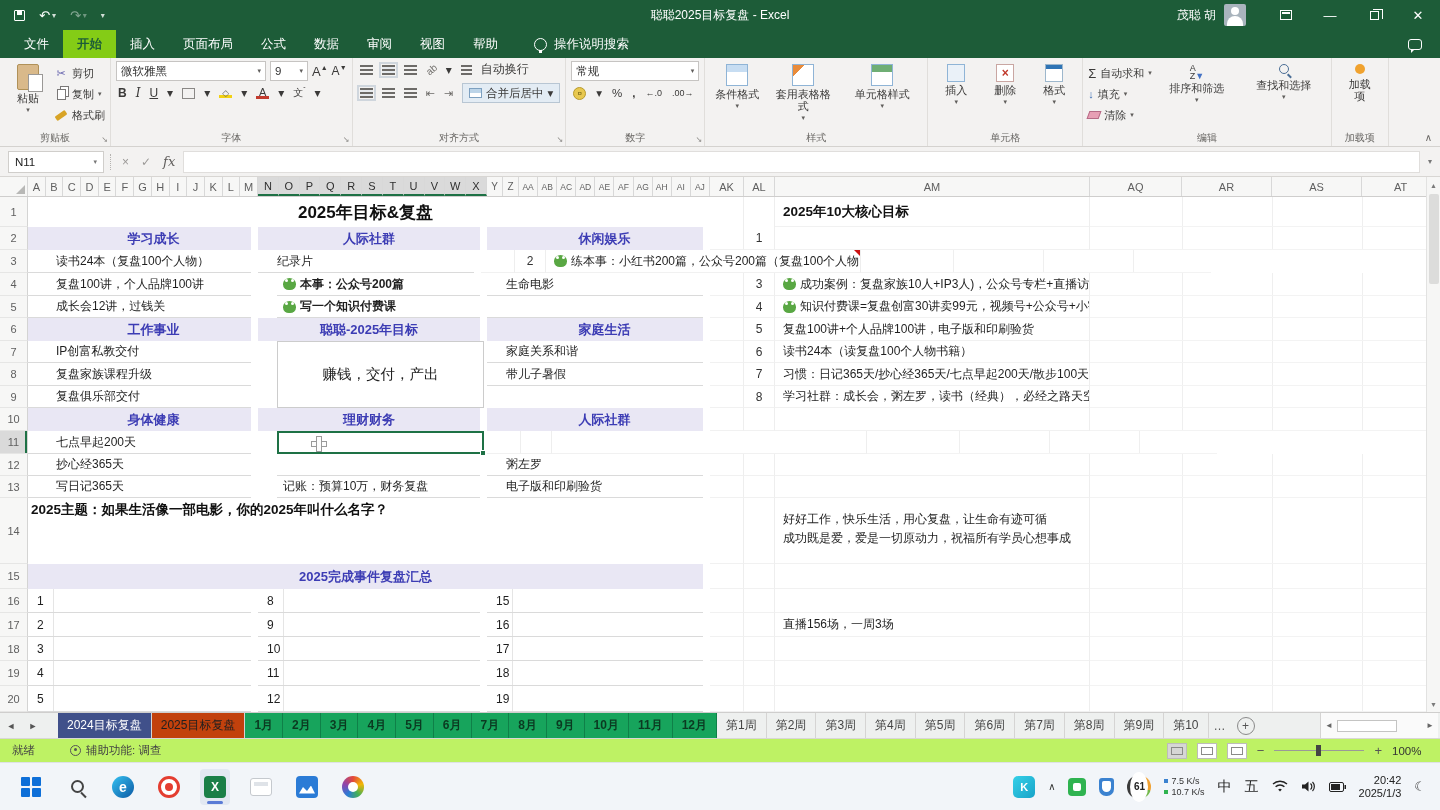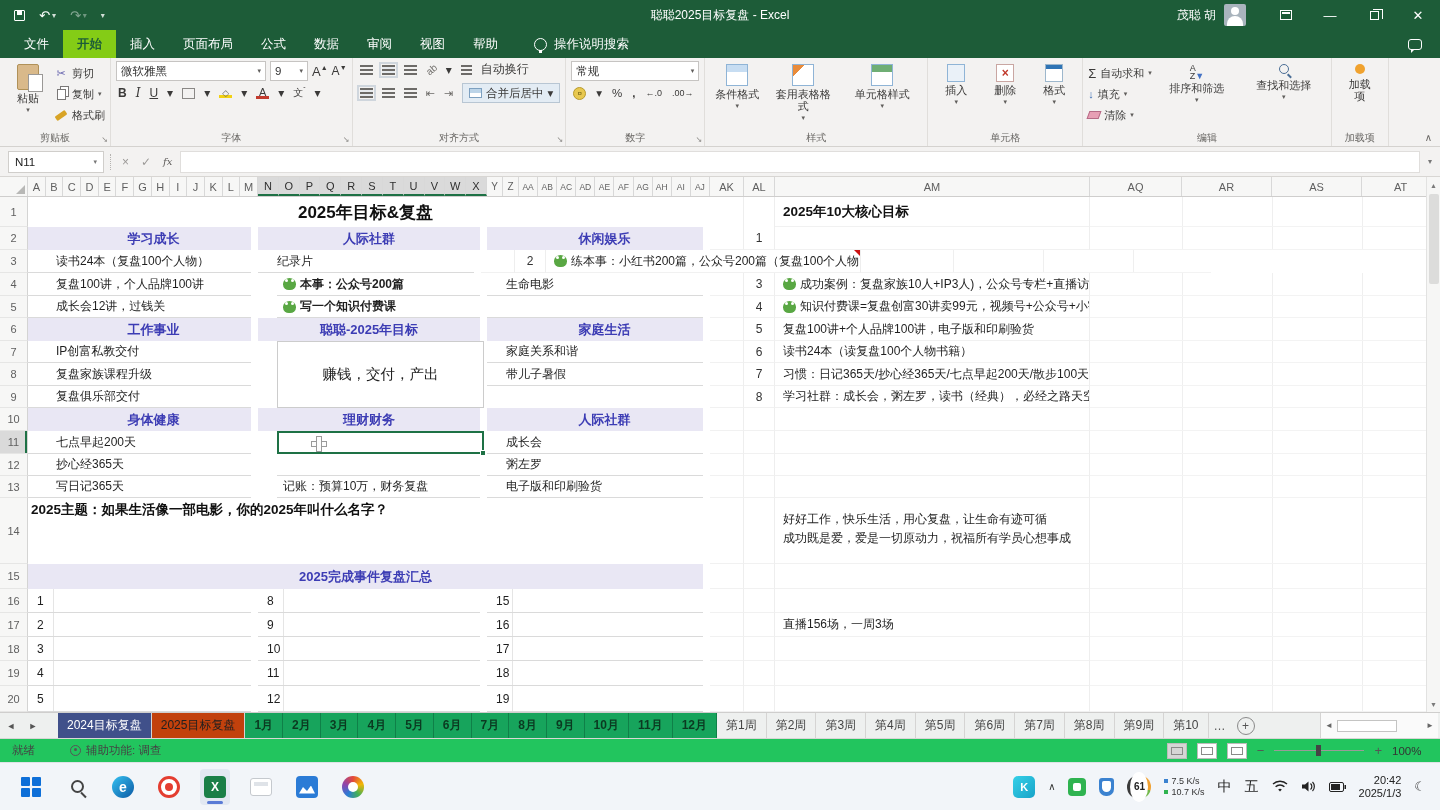--- a/index.html
+++ b/index.html
@@ -86,21 +86,21 @@
 .ic-mag:before{content:"";position:absolute;right:-4px;bottom:-4px;width:5px;height:1.8px;background:#4b6e96;transform:rotate(45deg)}
 .ic-dot{width:10px;height:10px;border-radius:50%;background:#f0a22e;margin-bottom:2px}
 .rib-collapse{position:absolute;right:8px;bottom:3px;font-size:10px;color:#696764}
 
 
 .fbar{height:30px;background:#f3f2f1;display:flex;align-items:center;padding:3px 8px 3px 0;gap:0;flex:none;border-bottom:1px solid #d8d6d3}
 .namebox{width:96px;height:22px;background:#fff;border:1px solid #d0cecb;margin-left:8px;display:flex;align-items:center;padding:0 6px;font-size:11.5px;justify-content:space-between}
 .namebox .dd{font-size:7px;color:#777}
 .fsep{width:6px;height:16px;border-left:1px dotted #b5b3b0;margin:0 6px}
 .fbtns{display:flex;align-items:center;gap:12px;color:#9b9997;font-size:12px;margin-right:8px}
-.fx{font-style:italic;font-family:"DejaVu Serif",serif;color:#5f5d5b;font-size:10px}
+.fx{font-style:italic;font-family:"DejaVu Serif",serif;color:#5f5d5b;font-size:13px}
 .finput{flex:1;height:22px;background:#fff;border:1px solid #e0dedc;display:flex;align-items:center;padding:0 6px}
 .fexp{font-size:8px;color:#777;margin-left:8px}
 
 
 .sheetwrap{position:relative;flex:none;height:535px;background:#fff}
 .colheaders{height:20px;display:flex;background:#f7f7f6;border-bottom:1px solid #cfcecd;font-size:11px;color:#5f5f5f}
 .corner{width:28px;height:100%;border-right:1px solid #d8d8d8;position:relative;flex:none}
 .corner:before{content:"";position:absolute;right:2px;bottom:2px;border-left:9px solid transparent;border-bottom:9px solid #b8b8b6}
 .cg{display:flex;flex:none}
 .cg1{width:230px}.cg2{width:229px}.cg3{width:32px}.cg4{width:191px}
@@ -161,21 +161,21 @@
 .tab-activesheet{background:#c2410c;color:#1f1f1f;font-weight:normal}
 .tab-green{background:#17a45c;color:#0b3a21;border-right:1px solid #0f8048;font-weight:bold}
 .tmore{display:flex;align-items:center;color:#555;padding:0 5px;font-size:12px}
 .addsheet{width:18px;height:18px;border:1px solid #8a8a8a;border-radius:50%;display:flex;align-items:center;justify-content:center;margin:auto 6px;color:#555;font-size:12px}
 .hscroll{margin-left:auto;display:flex;align-items:center;width:118px;background:#fafafa;border-left:1px solid #d5d4d3;margin-right:2px}
 .hscroll .arr{width:16px;text-align:center;font-size:8px;color:#666}
 .hthumb{flex:none;width:60px;height:12px;background:#fff;border:1px solid #c4c4c3}
 .hfill{flex:1}
 
 
-.statusbar{height:24px;background:#22c55e;border-top:1px solid #d8d7d5;display:flex;align-items:center;font-size:11.5px;color:#444;flex:none}
+.statusbar{height:24px;background:#bef264;border-top:1px solid #d8d7d5;display:flex;align-items:center;font-size:11.5px;color:#444;flex:none}
 .sb-ready{padding-left:12px;width:70px}
 .acc{display:flex;align-items:center;gap:5px}
 .acc-ic{width:11px;height:11px;border:1.2px solid #555;border-radius:50%;position:relative}
 .acc-ic:before{content:"";position:absolute;left:3px;top:2px;width:3px;height:3px;border-radius:50%;background:#555}
 .sb-right{margin-left:auto;display:flex;align-items:center;gap:10px;padding-right:10px}
 .vbtn{width:20px;height:16px;border:1px solid #bdbcba;background:#fff;position:relative}
 .vbtn.act{background:#d6d6d5}
 .vbtn:before{content:"";position:absolute;inset:3px;border:1px solid #8a8a88}
 .zline{width:90px;height:1px;background:#9a9a98;position:relative}
 .zthumb{position:absolute;left:42px;top:-5px;width:5px;height:11px;background:#444}
@@ -726,23 +726,20 @@
       </div>
 
       <div class="row" style="height:23px">
         <div class="rh sel">11</div>
         <div class="c b1">
             <div class="f bb">七点早起200天</div>
           </div>
         <div class="c b2">
             <div class="f bb inset"></div>
           </div>
-        <div class="c b3">
-            <div class="f bb">成长会</div>
-          </div>
         <div class="c ak gb"></div>
           <div class="c al gb"></div>
         <div class="c am gb"></div>
         <div class="rt"></div>
       </div>
 
       <div class="row" style="height:22px">
         <div class="rh">12</div>
         <div class="c b1">
             <div class="f bb">抄心经365天</div>

